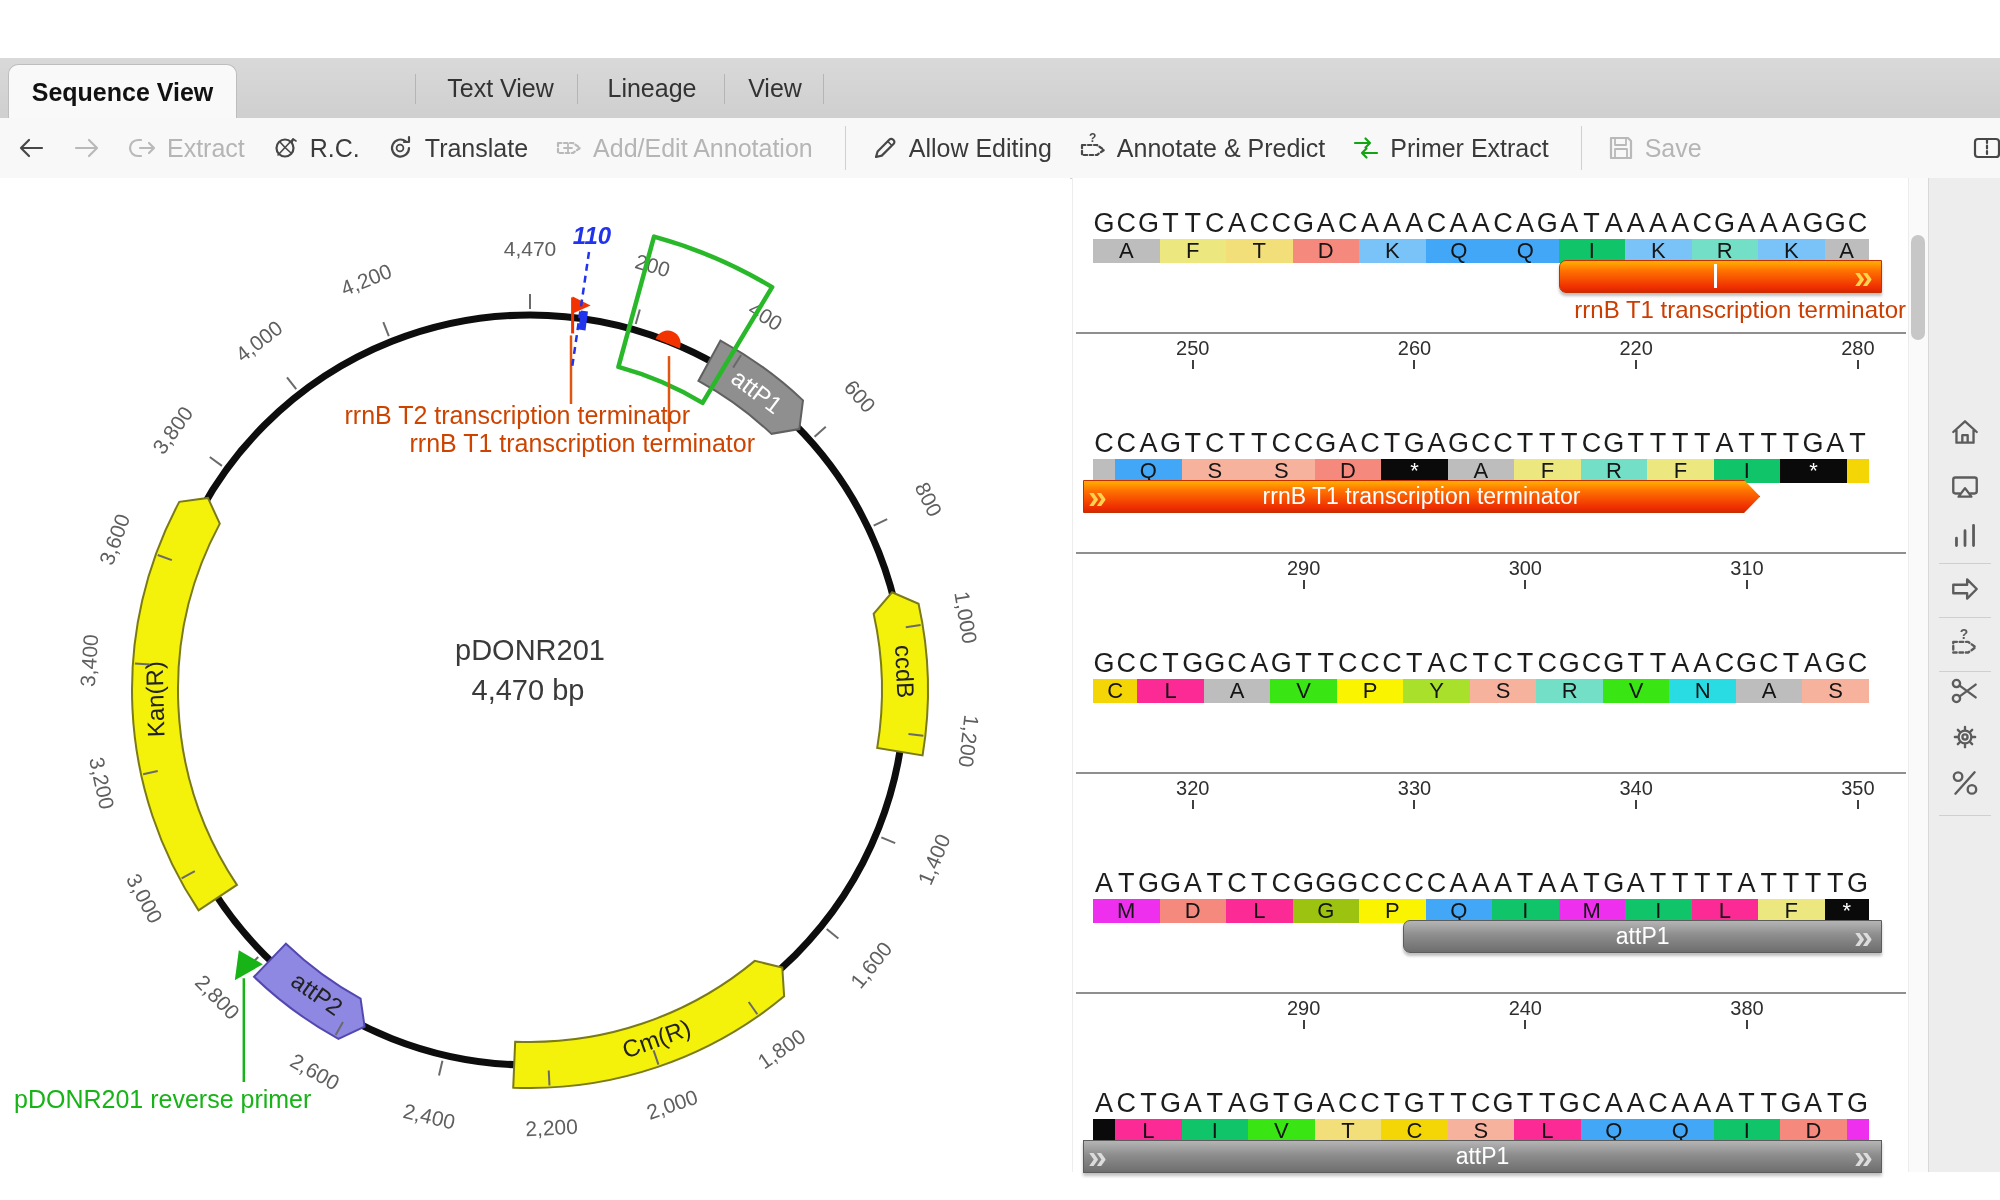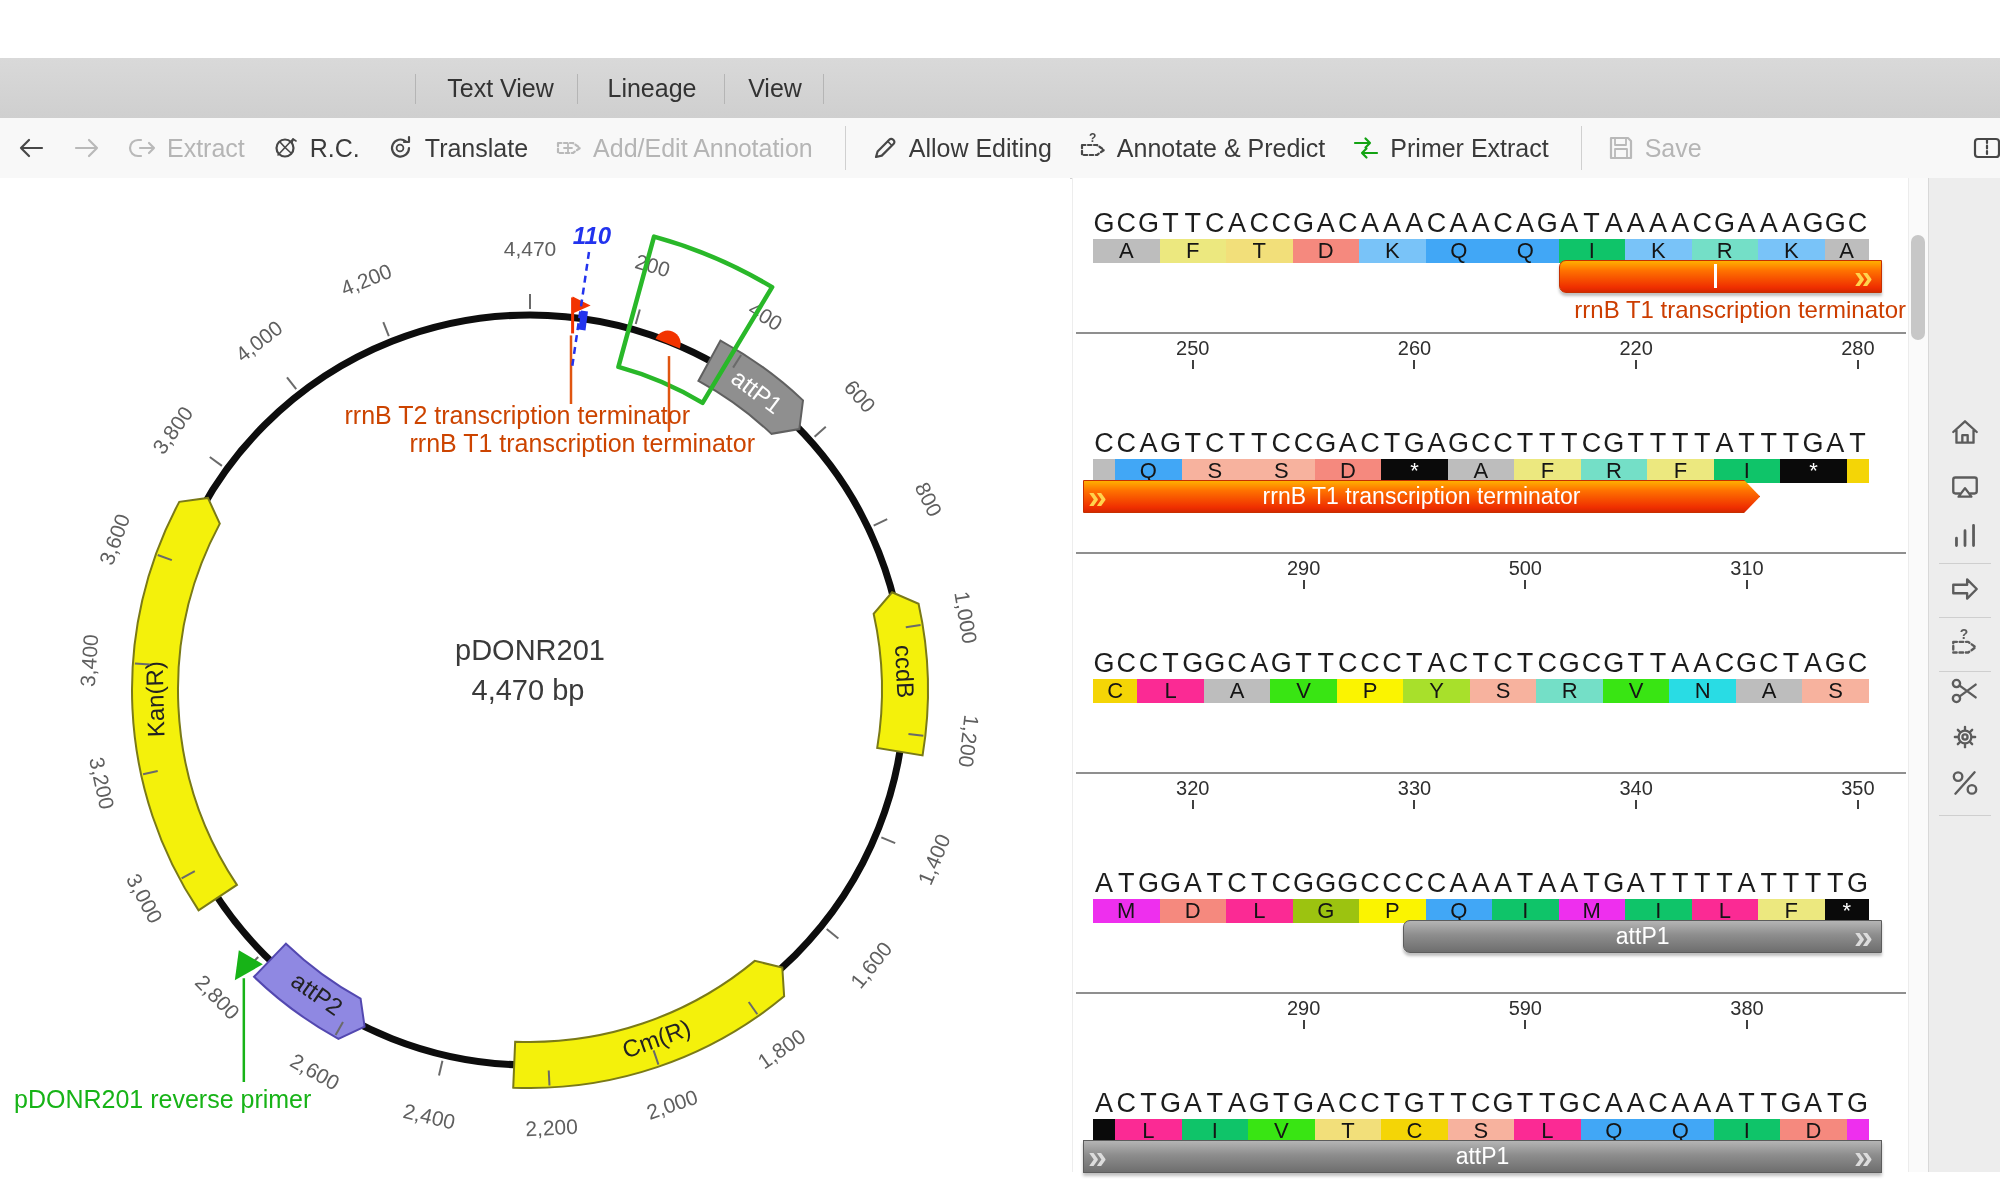--- a/index.html
+++ b/index.html
@@ -59,20 +59,23 @@
   .feat-label-below{position:absolute;font-size:24px;color:#cc3d00;text-align:right;}
   .white-tick{position:absolute;width:3px;background:#fff;}
 </style>
 </head>
 <body>
 
 <div id="app">
 
 
   <div class="tabbar" id="tabbar">
+      <div class="tab active" style="left: 8px; width: 227px;">
+        <span>Sequence View</span>
+      </div>
       <div class="tab" style="left: 432px; width: 137px;">
         <span>Text View</span>
       </div>
       <div class="tab" style="left: 595px; width: 114px;">
         <span>Lineage</span>
       </div>
       <div class="tab" style="left: 739px; width: 72px;">
         <span>View</span>
       </div>
       <div class="tabsep" style="left: 415px;"></div>
@@ -376,21 +379,21 @@
         <span class="aa-cell" style="width: 66.51px; background: rgb(10, 10, 10); color: rgb(255, 255, 255);">*</span>
         <span class="aa-cell" style="width: 22.17px; background: rgb(244, 213, 6);"></span>
       </div>
       <div class="abs feat-arrow feat-terminator" style="left: 1083px; top: 480px; width: 675.1px; pointer-events: auto; clip-path: polygon(0px 0px, calc(100% - 16px) 0px, 100% 50%, calc(100% - 16px) 100%, 0px 100%); border-radius: 0px 7px 7px 0px;">
         <span>rrnB T1 transcription terminator</span>
         <span class="chev orange" style="left: 4px;">»</span>
       </div>
       <div class="ruler-line" style="left: 1076px; top: 552px; width: 830px;"></div>
       <div class="ruler-num" style="left: 1303.62px; top: 557px;">290</div>
       <div class="ruler-tick" style="left: 1302.62px; top: 580px;"></div>
-      <div class="ruler-num" style="left: 1525.32px; top: 557px;">500</div>
+      <div class="ruler-num" style="left: 1525.32px; top: 557px;">300</div>
       <div class="ruler-tick" style="left: 1524.32px; top: 580px;"></div>
       <div class="ruler-num" style="left: 1747.02px; top: 557px;">310</div>
       <div class="ruler-tick" style="left: 1746.02px; top: 580px;"></div>
       <div class="abs dna-row" style="left: 1093px; top: 650px; pointer-events: auto;">
         <span class="dna-cell" style="width: 22.17px;">G</span>
         <span class="dna-cell" style="width: 22.17px;">C</span>
         <span class="dna-cell" style="width: 22.17px;">C</span>
         <span class="dna-cell" style="width: 22.17px;">T</span>
         <span class="dna-cell" style="width: 22.17px;">G</span>
         <span class="dna-cell" style="width: 22.17px;">G</span>
@@ -498,21 +501,21 @@
         <span class="aa-cell" style="width: 66.51px; background: rgb(236, 232, 127);">F</span>
         <span class="aa-cell" style="width: 44.34px; background: rgb(10, 10, 10); color: rgb(255, 255, 255);">*</span>
       </div>
       <div class="abs feat-arrow feat-site" style="left: 1403.38px; top: 920px; width: 476.62px; pointer-events: auto; border-radius: 7px 0px 0px 7px;">
         <span>attP1</span>
         <span class="chev gray" style="right: 8px;">»</span>
       </div>
       <div class="ruler-line" style="left: 1076px; top: 992px; width: 830px;"></div>
       <div class="ruler-num" style="left: 1303.62px; top: 997px;">290</div>
       <div class="ruler-tick" style="left: 1302.62px; top: 1020px;"></div>
-      <div class="ruler-num" style="left: 1525.32px; top: 997px;">590</div>
+      <div class="ruler-num" style="left: 1525.32px; top: 997px;">240</div>
       <div class="ruler-tick" style="left: 1524.32px; top: 1020px;"></div>
       <div class="ruler-num" style="left: 1747.02px; top: 997px;">380</div>
       <div class="ruler-tick" style="left: 1746.02px; top: 1020px;"></div>
       <div class="abs dna-row" style="left: 1093px; top: 1090px; pointer-events: auto;">
         <span class="dna-cell" style="width: 22.17px;">A</span>
         <span class="dna-cell" style="width: 22.17px;">C</span>
         <span class="dna-cell" style="width: 22.17px;">T</span>
         <span class="dna-cell" style="width: 22.17px;">G</span>
         <span class="dna-cell" style="width: 22.17px;">A</span>
         <span class="dna-cell" style="width: 22.17px;">T</span>

